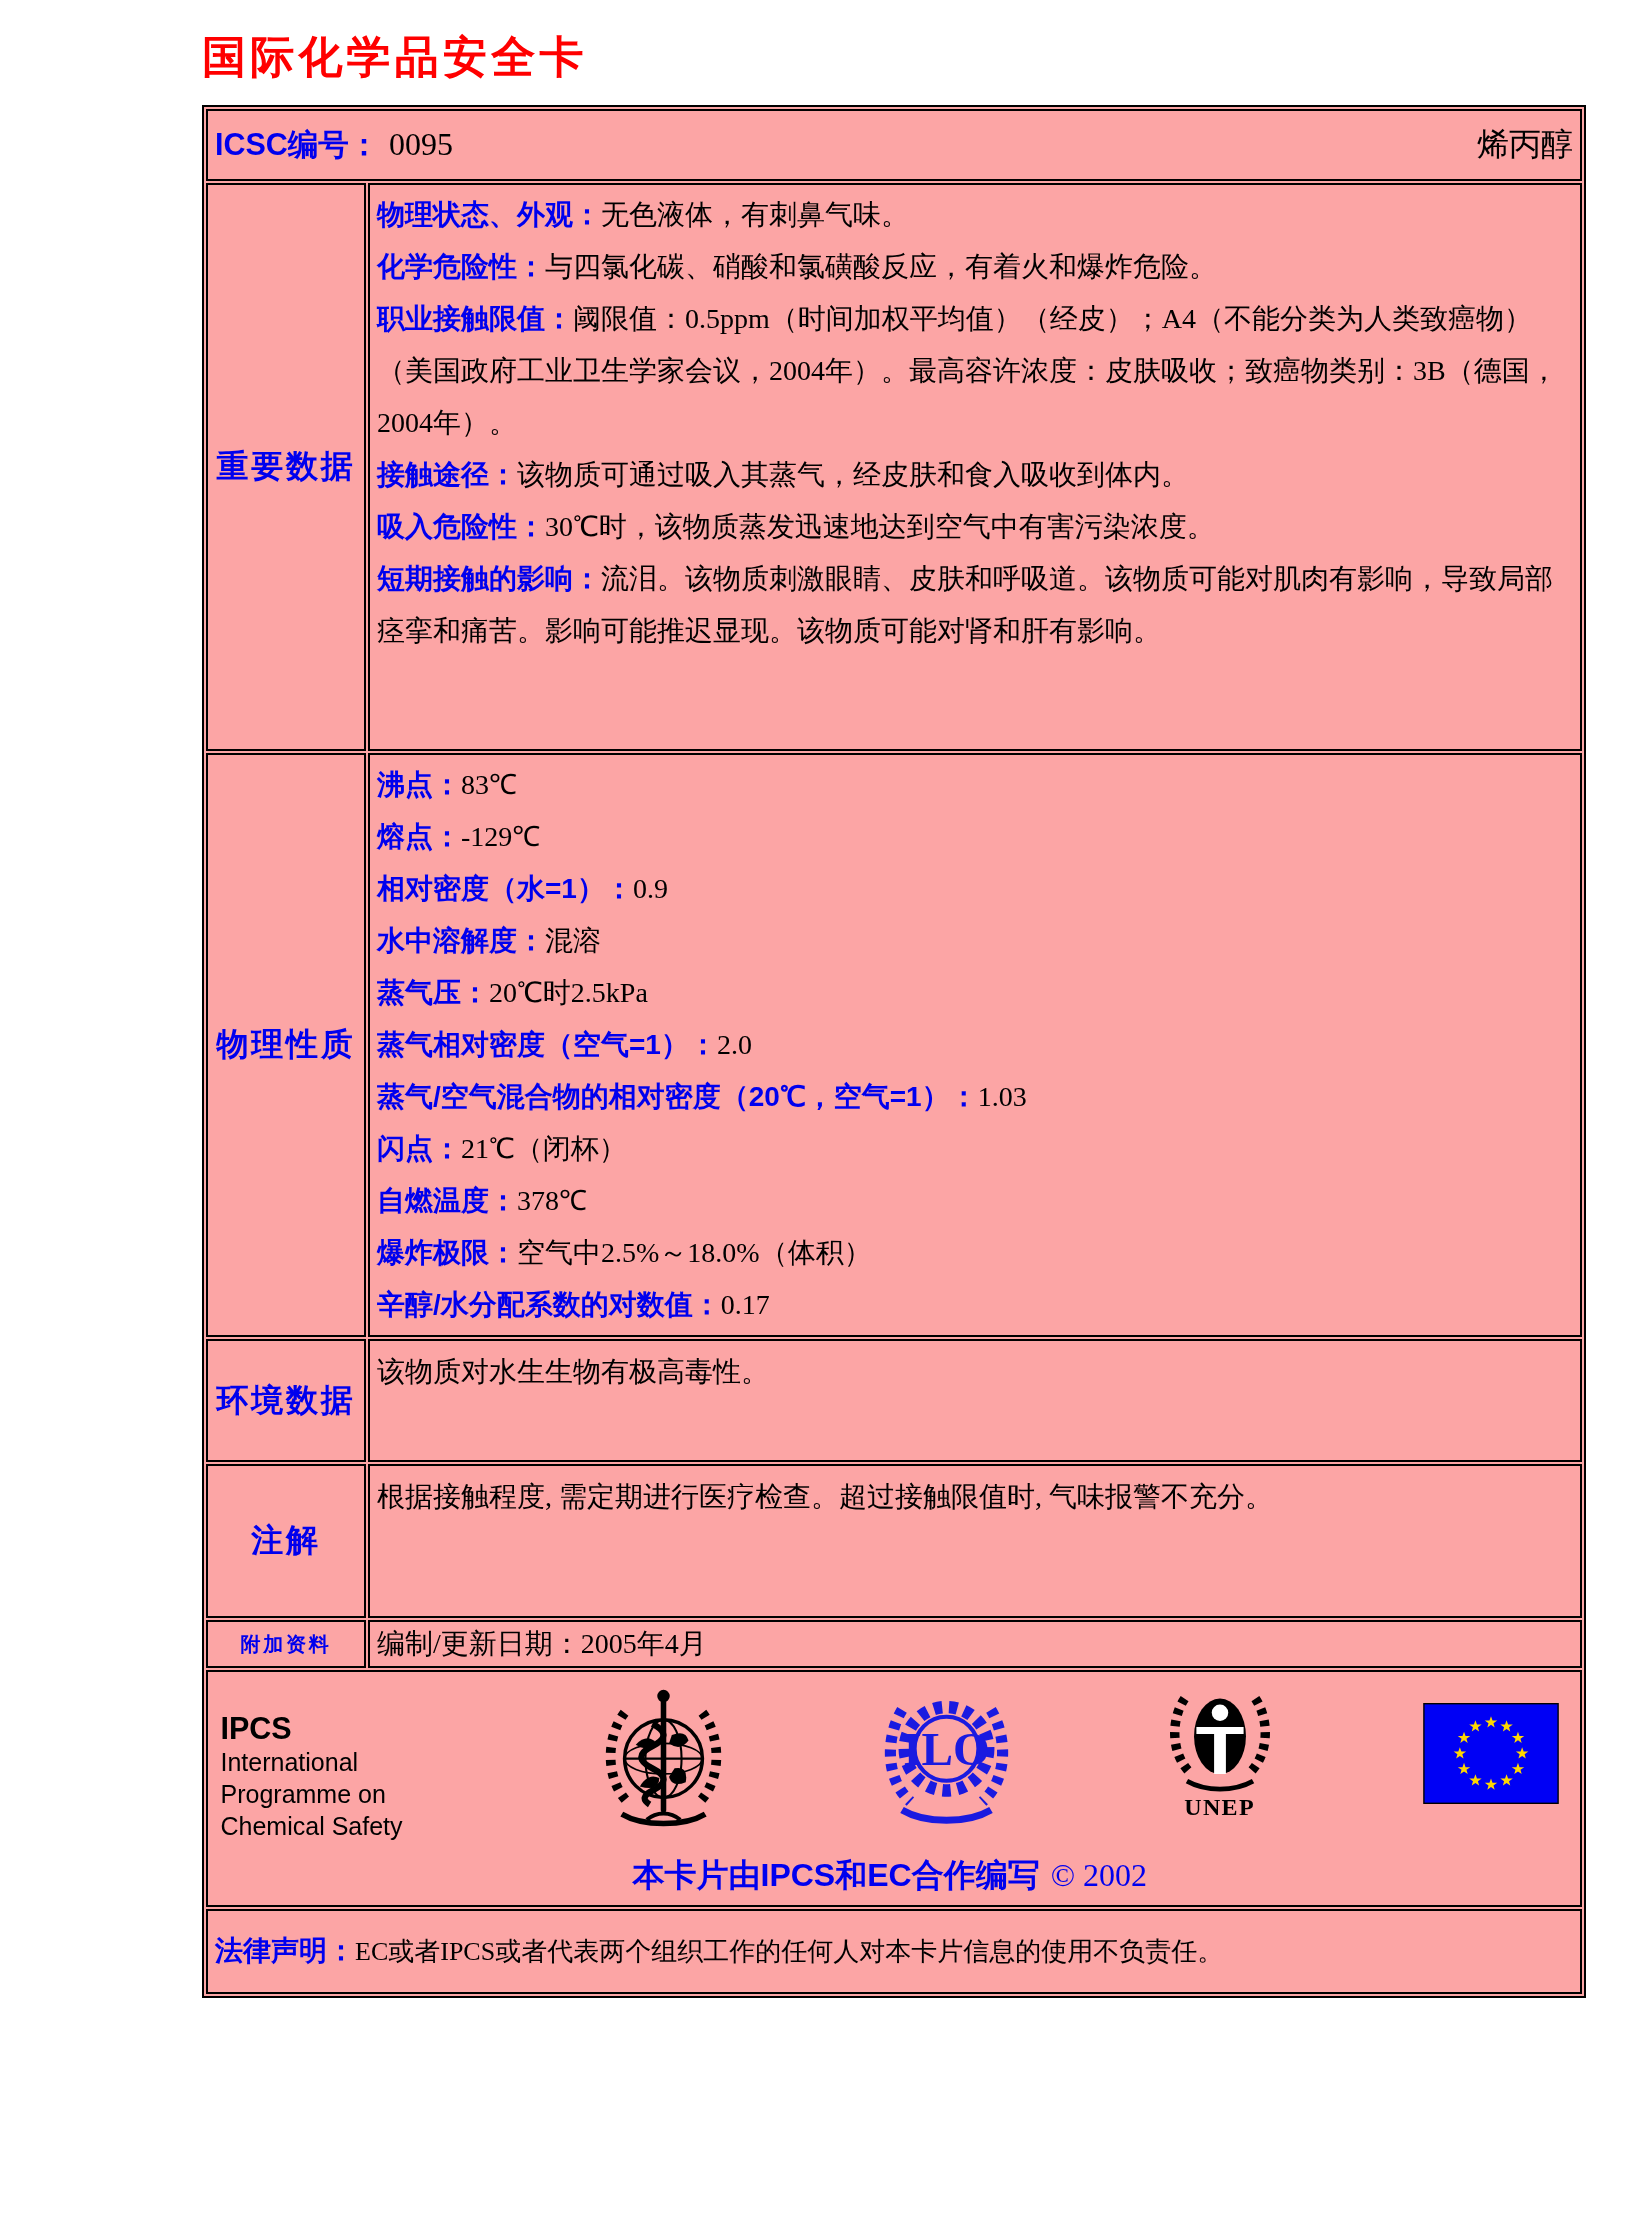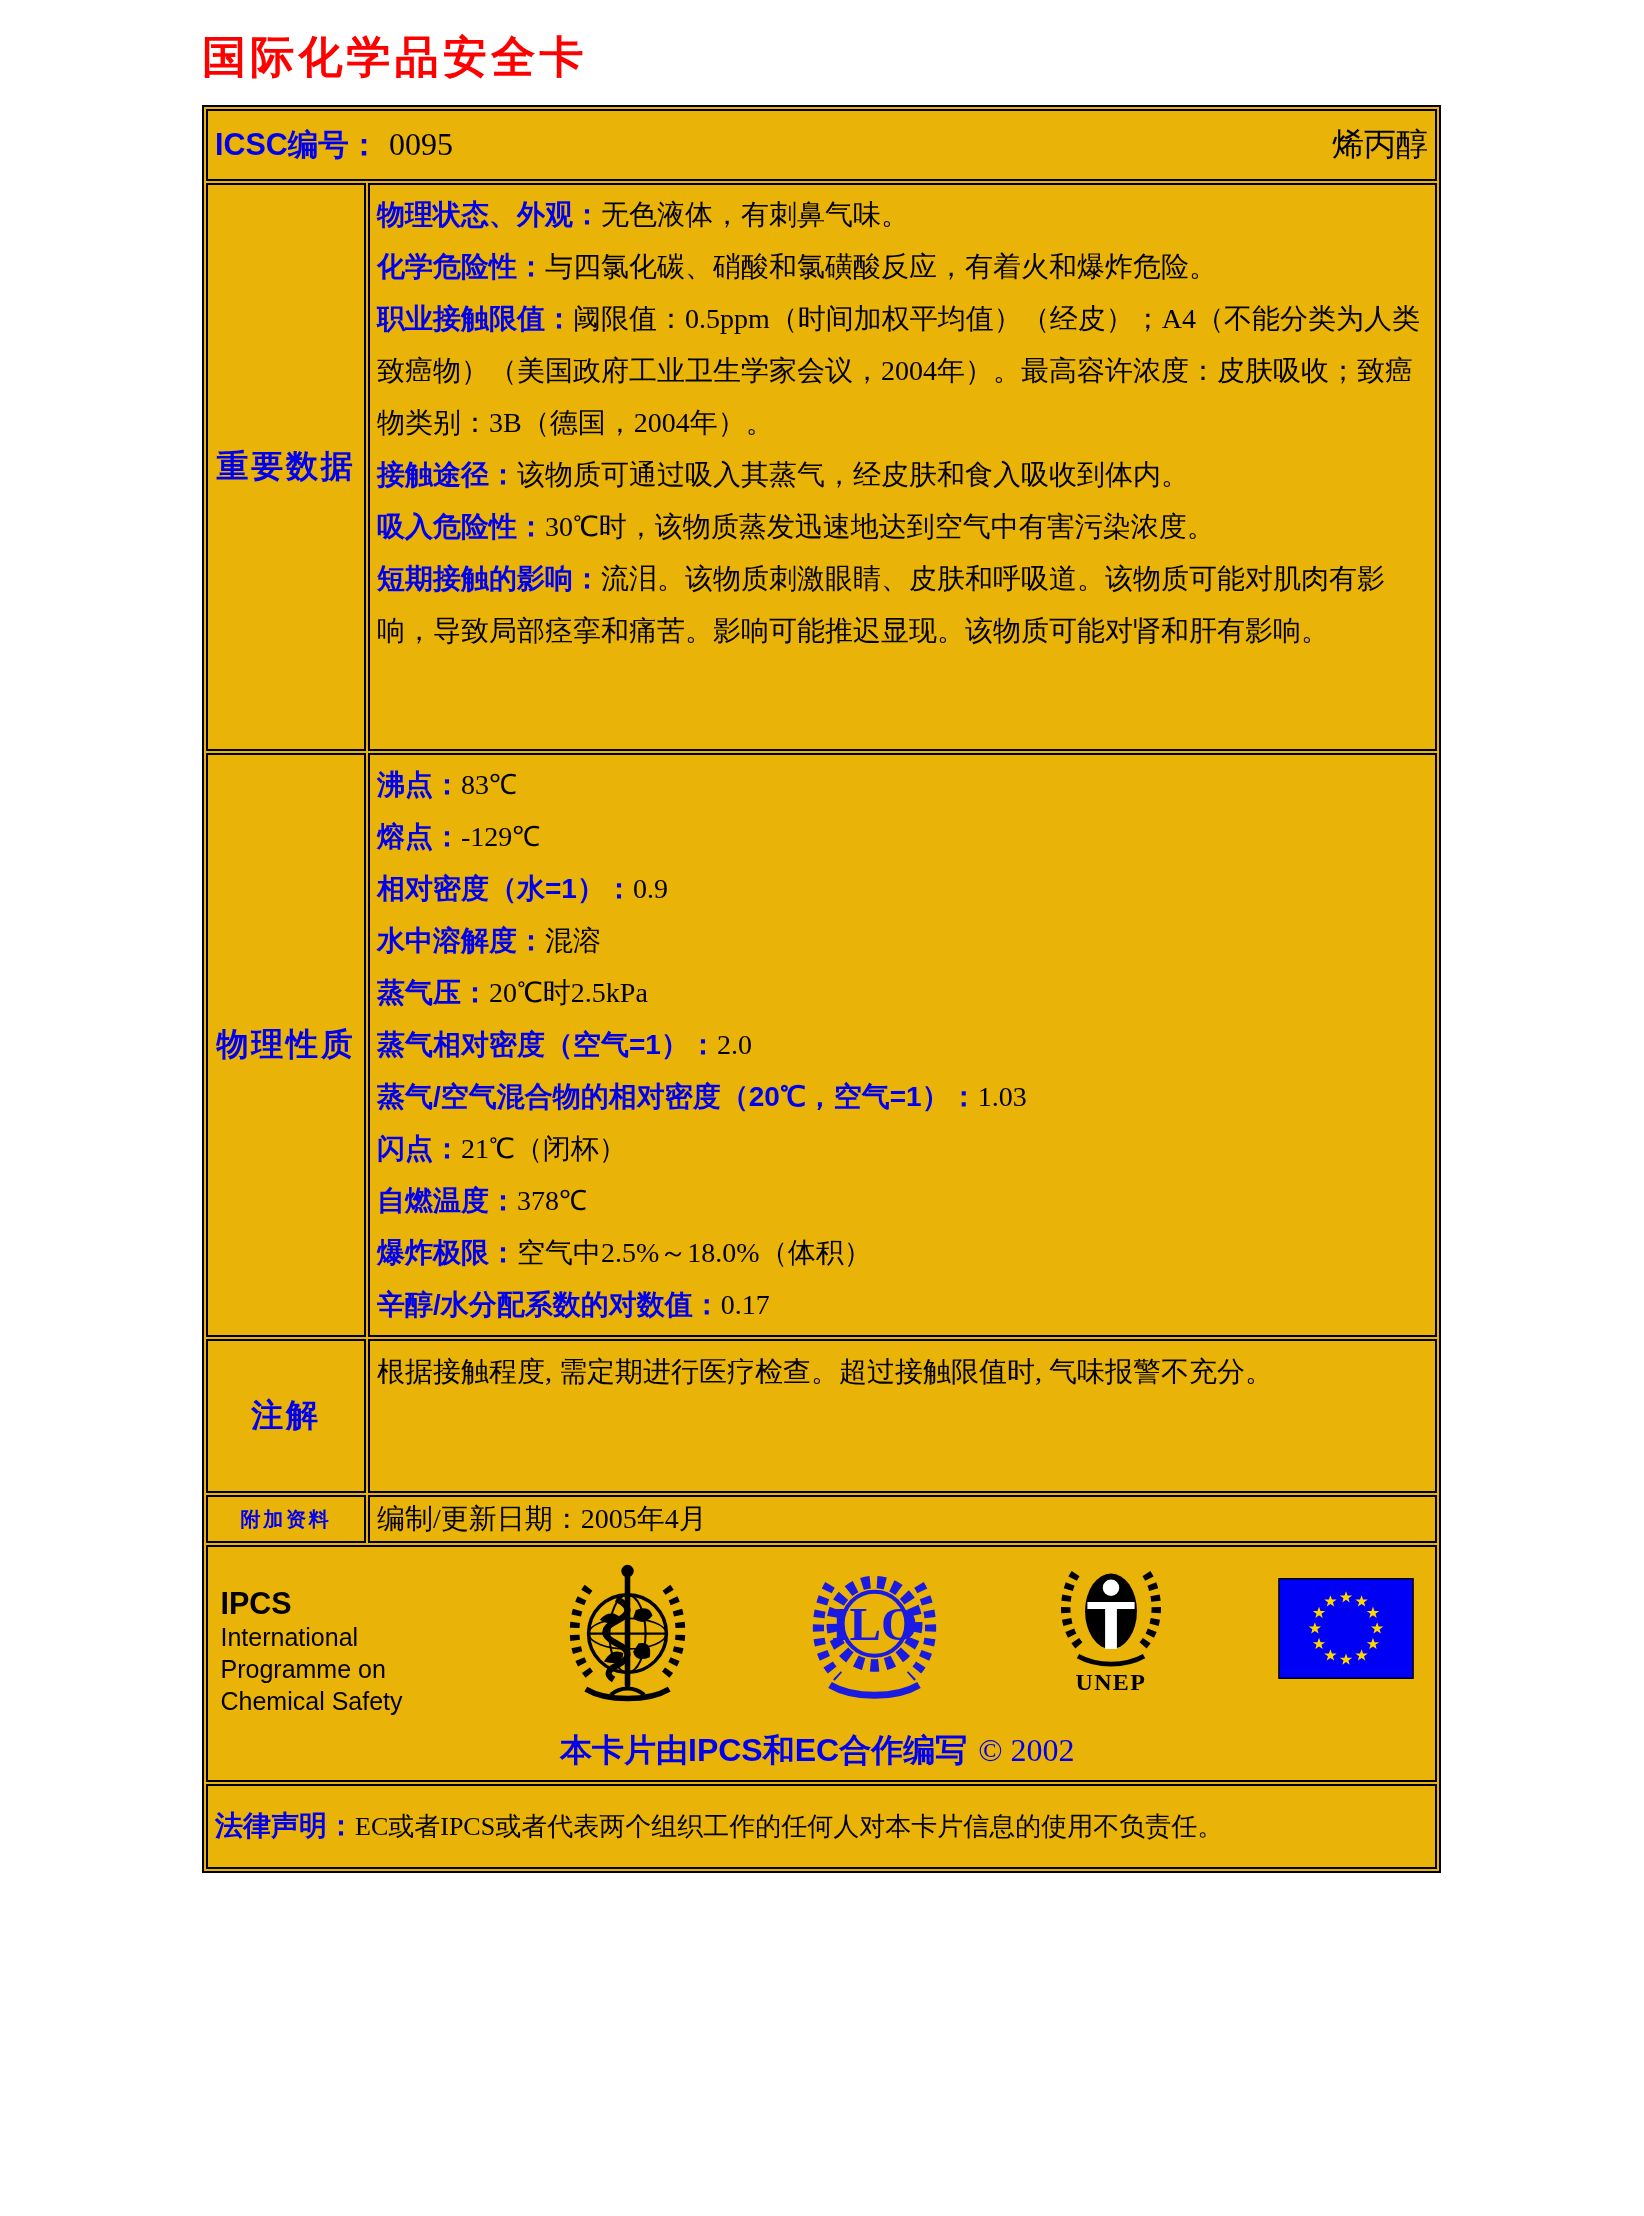--- a/index.html
+++ b/index.html
@@ -8,23 +8,23 @@
     font-family:"Liberation Serif", serif;
     -webkit-font-smoothing:antialiased;
   }
   .page-title{
     margin-top:28px;margin-left:202px;width:1239px;
     text-align:left;color:#ff0000;font-weight:bold;
     font-size:44px;letter-spacing:4.2px;
     font-family:"Liberation Serif", serif;
   }
   table.icsc{
-    margin:18px 12px 0 202px;width:1239px;
+    margin:18px 12px 0 202px;width:1384px;
     border:2.1px solid #000;border-collapse:separate;border-spacing:2.1px;
-    table-layout:fixed;background:#eab308;
+    table-layout:fixed;background:#fca5a5;
   }
   td{border:2.1px solid #000;overflow:hidden;}
   col.c-label{width:160px;}
   td.lblcell{
     text-align:center;vertical-align:middle;
     color:#0000ee;font-weight:bold;font-size:32px;
     font-family:"Liberation Sans", sans-serif;
     letter-spacing:2.8px;
   }
   td.content{
@@ -118,20 +118,26 @@
       <div class="item"><span class="k">蒸气压：</span><span class="v">20℃时2.5kPa</span></div>
       <div class="item"><span class="k">蒸气相对密度（空气=1）：</span><span class="v">2.0</span></div>
       <div class="item"><span class="k">蒸气/空气混合物的相对密度（20℃，空气=1）：</span><span class="v">1.03</span></div>
       <div class="item"><span class="k">闪点：</span><span class="v">21℃（闭杯）</span></div>
       <div class="item"><span class="k">自燃温度：</span><span class="v">378℃</span></div>
       <div class="item"><span class="k">爆炸极限：</span><span class="v">空气中2.5%～18.0%（体积）</span></div>
       <div class="item"><span class="k">辛醇/水分配系数的对数值：</span><span class="v">0.17</span></div>
     </td>
   </tr>
 
+  <tr>
+    <td class="lblcell" style="height:117px;">环境数据</td>
+    <td class="content">
+      <div class="item v">该物质对水生生物有极高毒性。</div>
+    </td>
+  </tr>
 
   <tr>
     <td class="lblcell" style="height:148px;">注解</td>
     <td class="content">
       <div class="item v">根据接触程度, 需定期进行医疗检查。超过接触限值时, 气味报警不充分。</div>
     </td>
   </tr>
 
   <tr>
     <td class="lblcell" style="height:40px;font-size:20px;">附加资料</td>

